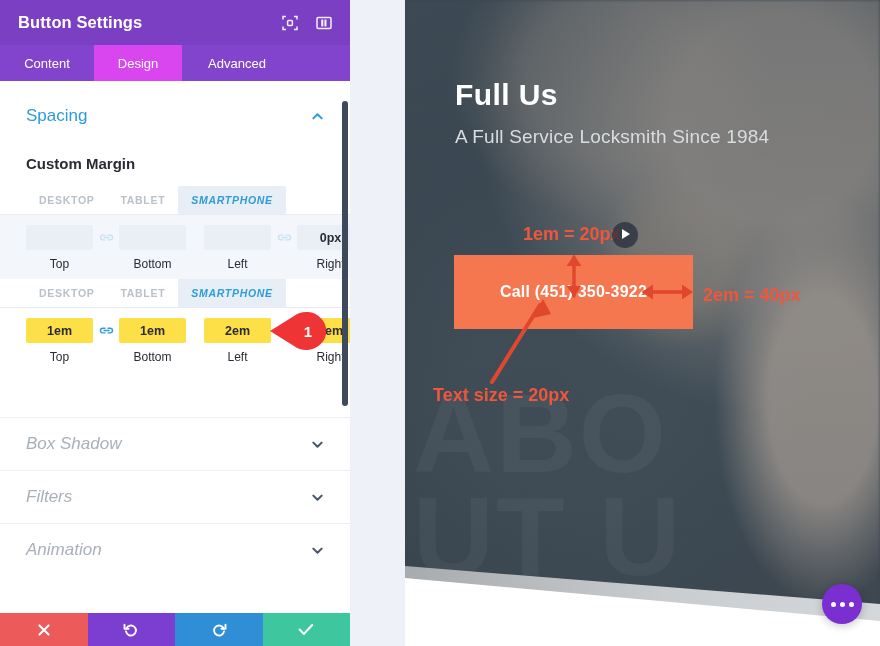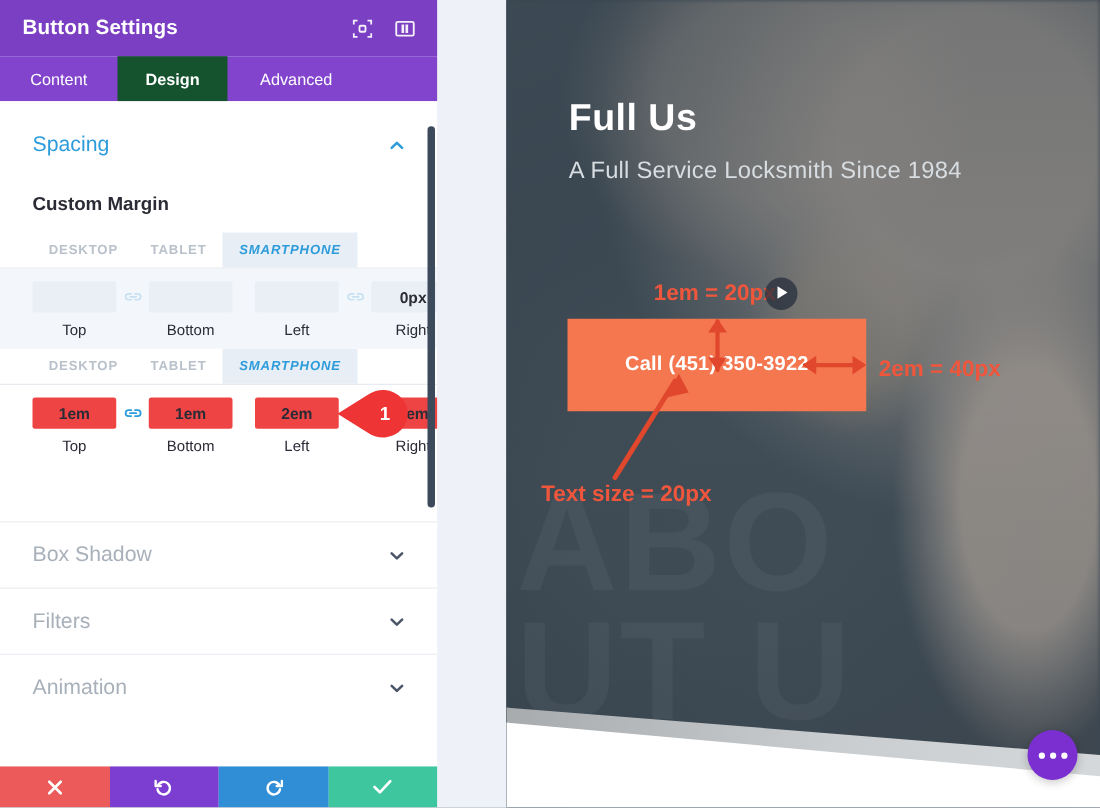--- a/index.html
+++ b/index.html
@@ -39,21 +39,21 @@
   .panel-tabs { height: 36px; background: #8244cc; display: flex; flex: none; }
   .panel-tab {
     flex: 0 0 auto; padding: 0 22px; height: 36px;
     display: flex; align-items: center; justify-content: center;
     color: #ffffff; font-size: 13px; cursor: pointer;
     white-space: nowrap;
   }
   .panel-tab.w1 { width: 94px; padding: 0; }
   .panel-tab.w2 { width: 88px; padding: 0; }
   .panel-tab.w3 { width: 110px; padding: 0; }
-  .panel-tab.active { background: #14532d; font-weight: bold; }
+  .panel-tab.active { background: #d946ef; font-weight: normal; }
 
   
   .panel-body {
     flex: 1; position: relative; overflow: hidden;
     background: #fff;
   }
   .panel-scroll { position: absolute; inset: 0; overflow: hidden; }
 
   .section-toggle {
     display: flex; align-items: center; justify-content: space-between;
@@ -100,21 +100,21 @@
   }
   .cell .box {
     width: 100%; height: 25px; display: flex; align-items: center;
     justify-content: center; font-size: 12.5px; font-weight: bold;
     color: #2b2b36; border-radius: 2px;
   }
   .cell .cap {
     font-size: 12px; color: #2b2b36; margin-top: 7px; font-weight: normal;
   }
   .margin-row .cell .box { background: #eaeff5; color: #2b2b36; }
-  .pad-row .cell .box { background: #ef4444; }
+  .pad-row .cell .box { background: #fde047; }
 
   .linker {
     width: 26px; height: 25px; display: flex;
     align-items: center; justify-content: center; cursor: pointer;
   }
   .linker svg { width: 15px; height: 13px; display: block; }
   .margin-row .linker svg { opacity: .22; }
 
   .divider-v {
     width: 1px; height: 32px; background: #cfd6de; margin: 0 9px;
@@ -131,21 +131,21 @@
     position: absolute; inset: 0;
     display: flex; align-items: center; justify-content: center;
     color: #fff; font-size: 15px; font-weight: bold;
     padding-left: 12px;
   }
 
   
   .sec-collapsed {
     height: 53px; border-top: 1px solid #eceff3;
     display: flex; align-items: center; justify-content: space-between;
-    padding: 13px 26px; cursor: pointer;
+    padding: 13px 26px; cursor: pointer; font-style: italic;
   }
   .sec-collapsed .t { color: #a8b0ba; font-size: 17px; }
   .spacer-gap { height: 45px; }
 
   
   .panel-scrollbar {
     position: absolute; right: 2px; top: 20px;
     width: 6px; height: 305px;
     background: #3d4a5c; border-radius: 3px; cursor: pointer;
   }

